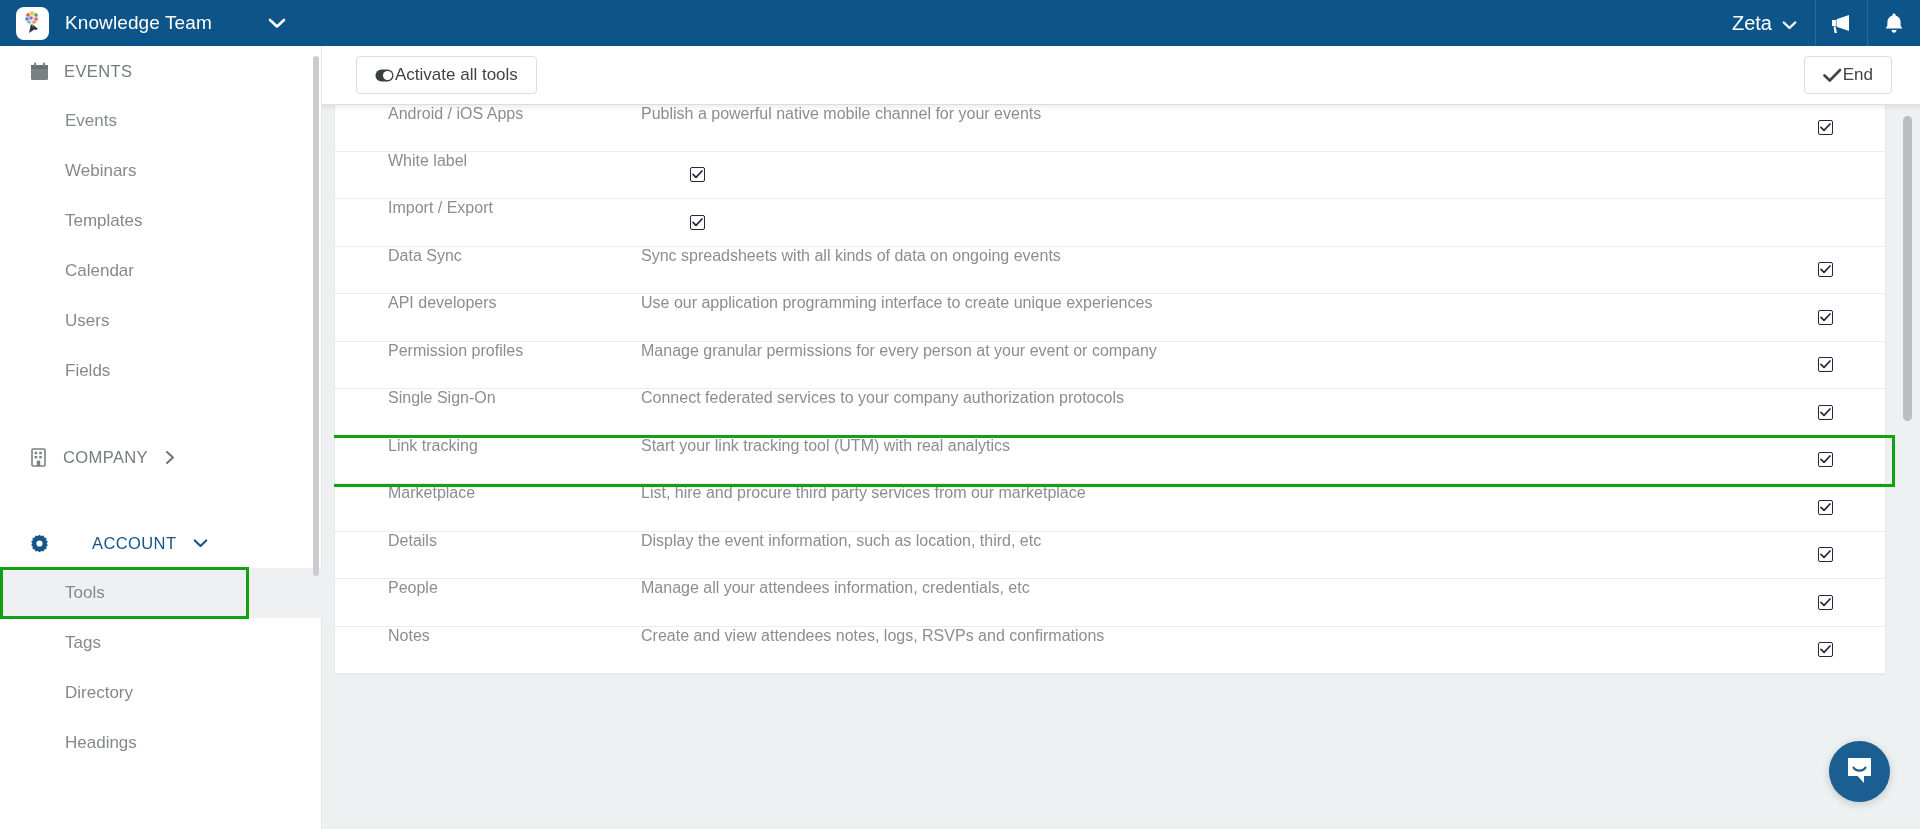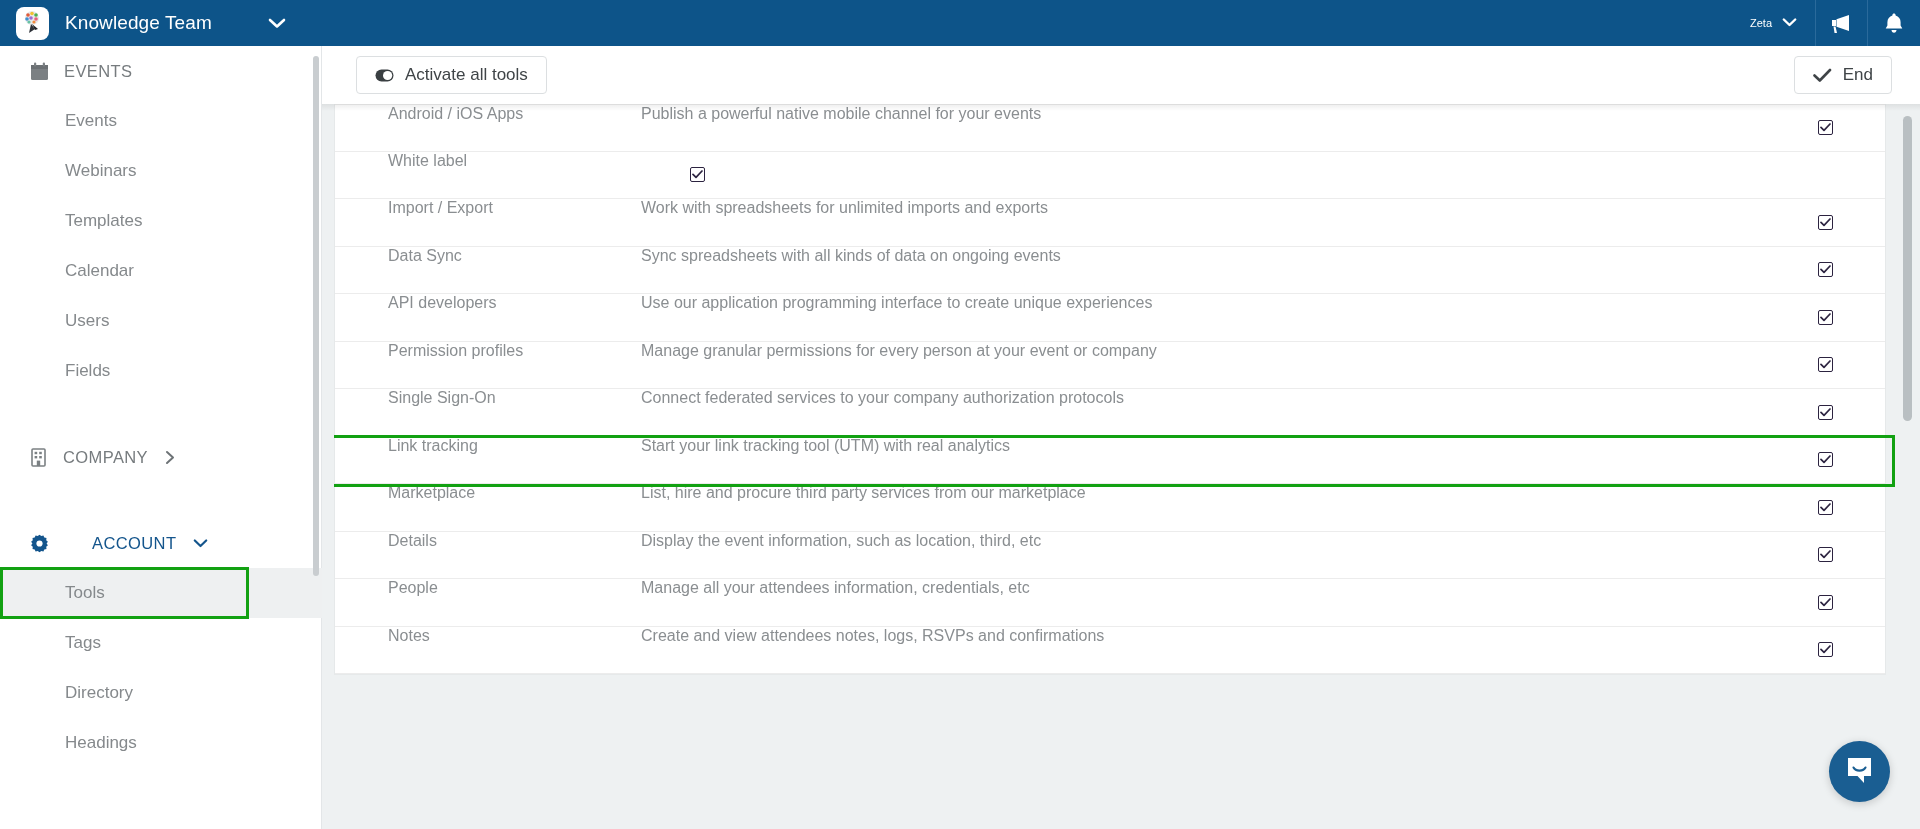--- a/index.html
+++ b/index.html
@@ -42,21 +42,21 @@
   }
   .brand-caret {
     margin-left: 56px;
     color: #ffffff;
     display: flex; align-items: center;
   }
   .topbar-spacer { flex: 1 1 auto; }
   .topbar-right { display: flex; align-items: center; height: 46px; }
   .tb-user {
     display: flex; align-items: center; gap: 10px;
-    color: #ffffff; font-size: 11px;
+    color: #ffffff; font-size: 20px;
     padding: 0 18px; height: 46px;
     border-right: 1px solid #2a6a9b;
   }
   .tb-icon {
     width: 52px; height: 46px;
     display: flex; align-items: center; justify-content: center;
     border-right: 1px solid #2a6a9b;
     color: #ffffff;
   }
   .tb-icon:last-child { border-right: none; }
@@ -120,21 +120,21 @@
     height: 58px;
     background: #ffffff;
     display: flex; align-items: center;
     padding: 0 28px 0 34px;
   }
   .btn {
     border: 1px solid #dcdfe1;
     background: #ffffff;
     border-radius: 4px;
     height: 38px;
-    display: inline-flex; align-items: center; gap: 11px;
+    display: inline-flex; align-items: center; gap: 1px;
     padding: 0 18px;
     font-size: 17px;
     color: #3f4447;
     font-family: "Liberation Sans", sans-serif;
     cursor: pointer;
   }
   .btn .gly { display: flex; align-items: center; }
   .toolbar-spacer { flex: 1 1 auto; }
   .btn-end .gly { color: #3f4447; }
 
@@ -411,21 +411,20 @@
             <div class="cell-check">
               <span class="chk">
                 <svg width="11" height="9" viewBox="0 0 11 9" fill="none" xmlns="http://www.w3.org/2000/svg">
                   <path d="M1 4.4 L4 7.4 L10 1" stroke="#2c2340" stroke-width="1.7" stroke-linecap="round" stroke-linejoin="round"></path>
                 </svg>
               </span>
             </div>
           </div>
           <div class="row">
             <div class="cell-name">Import / Export</div>
-            <div class="cell-desc">Work with spreadsheets for unlimited imports and exports</div>
             <div class="cell-check">
               <span class="chk">
                 <svg width="11" height="9" viewBox="0 0 11 9" fill="none" xmlns="http://www.w3.org/2000/svg">
                   <path d="M1 4.4 L4 7.4 L10 1" stroke="#2c2340" stroke-width="1.7" stroke-linecap="round" stroke-linejoin="round"></path>
                 </svg>
               </span>
             </div>
           </div>
           <div class="row">
             <div class="cell-name">Data Sync</div>

